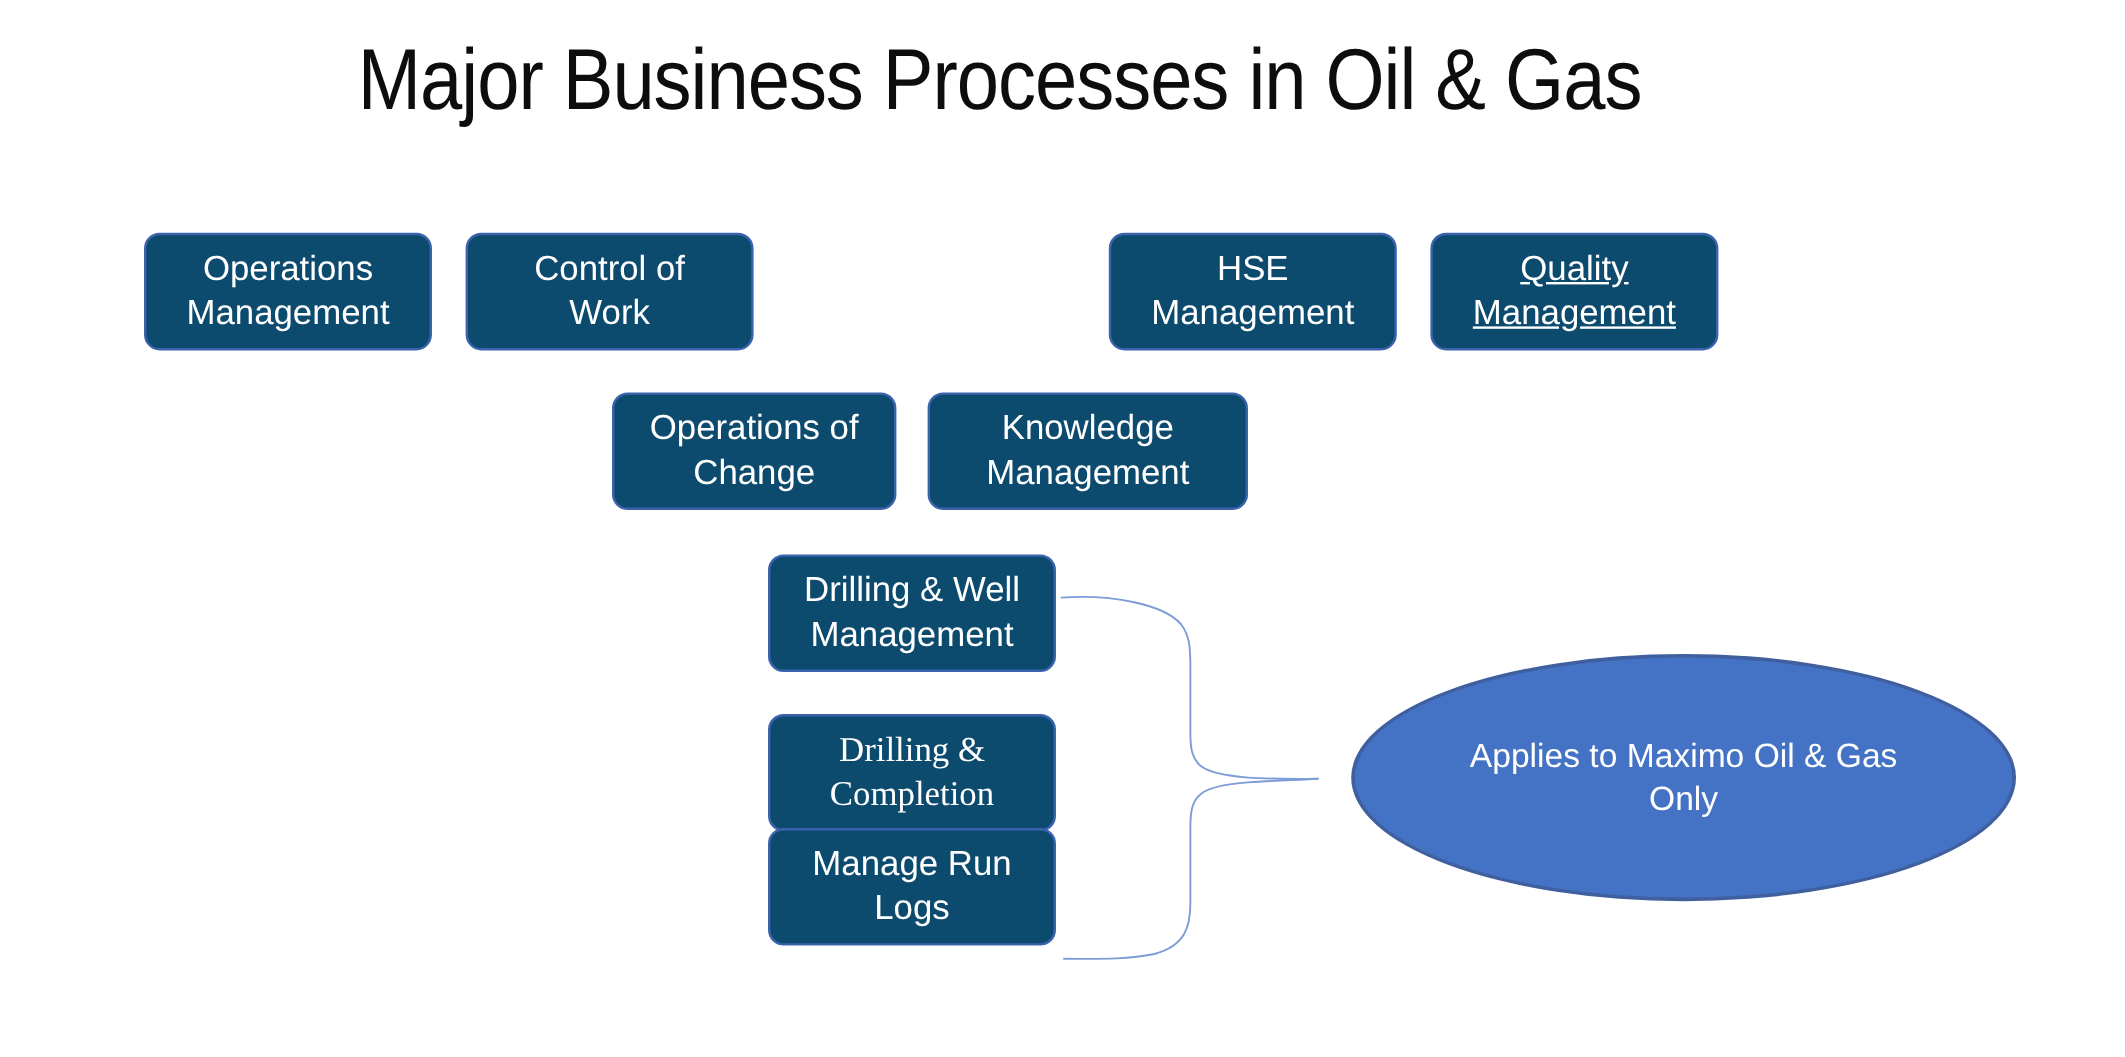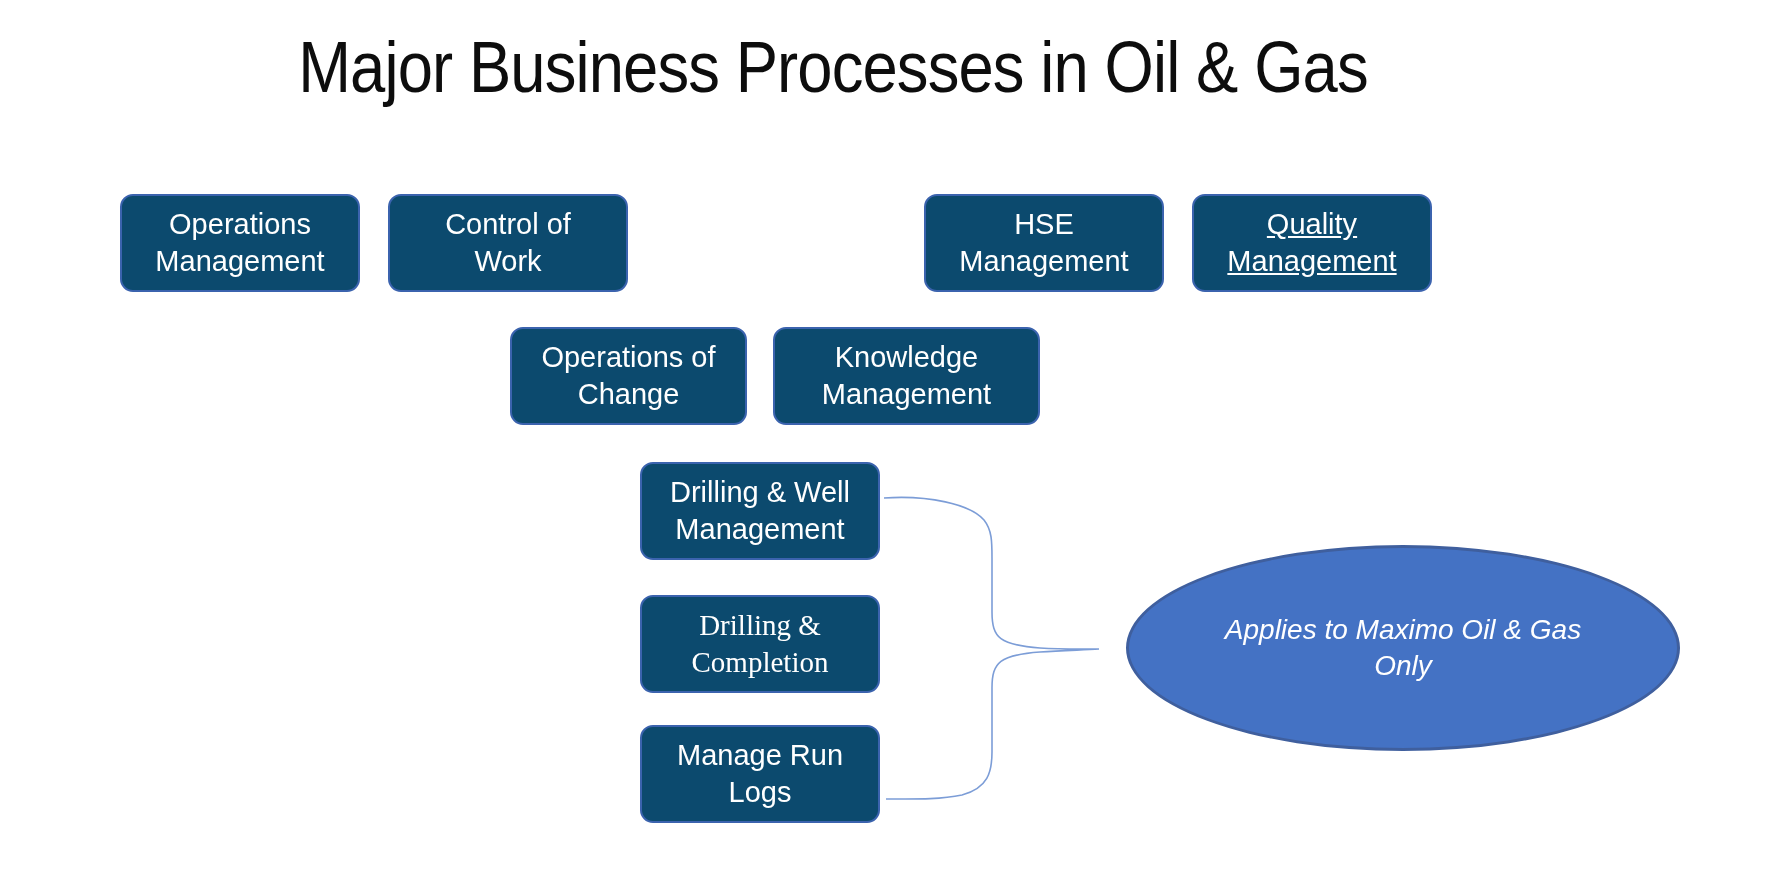--- a/index.html
+++ b/index.html
@@ -52,21 +52,21 @@
   .b-r1c2 { left: 388px;  top: 194px; }
   .b-r1c3 { left: 656px;  top: 194px; }
   .b-r1c4 { left: 924px;  top: 194px; }
   .b-r1c5 { left: 1192px; top: 194px; text-decoration: underline; }
   
   .b-r2c1 { left: 510px; top: 327px; width: 237px; }
   .b-r2c2 { left: 773px; top: 327px; width: 267px; }
   
   .b-d1 { left: 640px; top: 462px; }
   .b-d2 { left: 640px; top: 595px; font-family: Liberation Serif, serif; }
-  .b-d3 { left: 640px; top: 725px; }
+  .b-d3 { left: 640px; top: 690px; }
 
   .brace-svg {
     position: absolute;
     left: 0;
     top: 0;
     width: 1771px;
     height: 881px;
     pointer-events: none;
   }
   .callout-ellipse {
@@ -75,21 +75,20 @@
     top: 545px;
     width: 554px;
     height: 206px;
     background: #4472c4;
     border: 3px solid #3f5f9e;
     border-radius: 50%;
     box-sizing: border-box;
     display: flex;
     align-items: center;
     justify-content: center;
-    font-style: italic;
   }
   .callout-label {
     width: 370px;
     text-align: center;
     color: #ffffff;
     font-size: 28px;
     line-height: 1.3;
   }
 </style>
 </head>

